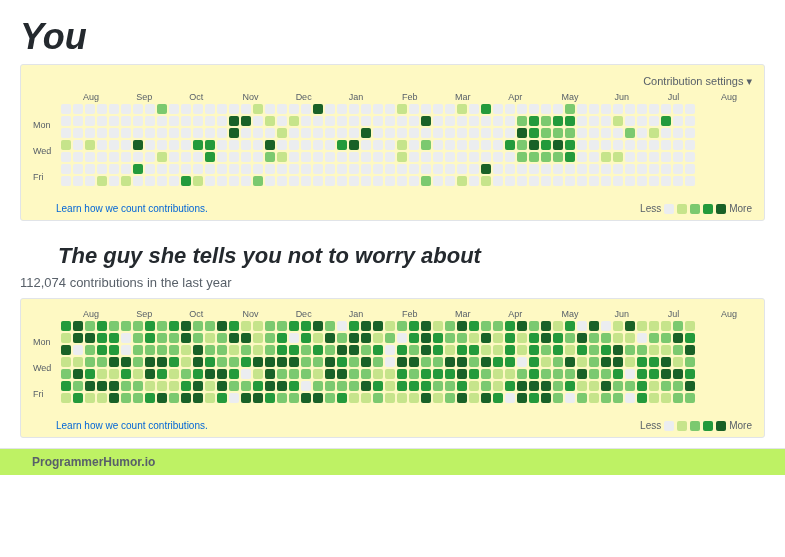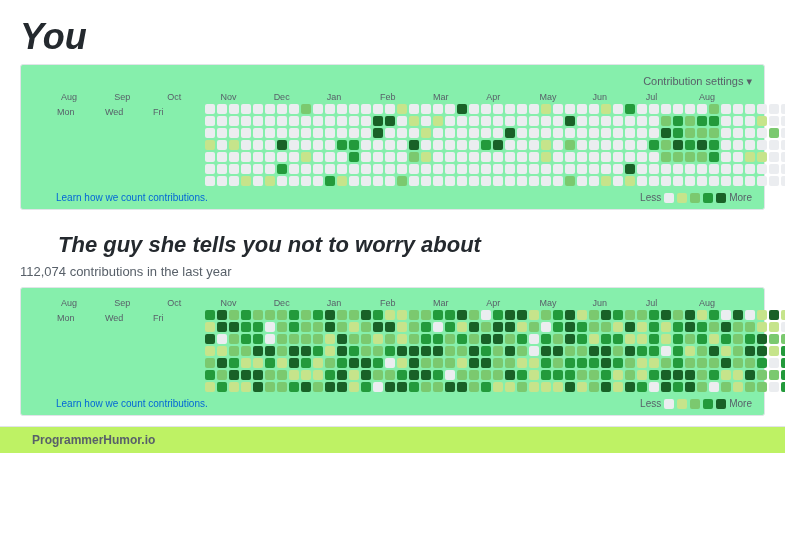--- a/index.html
+++ b/index.html
@@ -26,21 +26,21 @@
       font-size: 13px;
       color: #586069;
       margin-bottom: 8px;
     }
 
     .graph-container {
       border: 1px solid #e1e4e8;
       border-radius: 3px;
       padding: 10px 12px 6px 12px;
       position: relative;
-      background: #86efac;
+      background: #fef9c3;
     }
 
     .graph-header {
       display: flex;
       justify-content: flex-end;
       margin-bottom: 4px;
     }
 
     .contribution-settings-btn {
       font-size: 11px;
@@ -57,30 +57,31 @@
       display: flex;
       margin-left: 28px;
       margin-bottom: 2px;
     }
 
     .month-label {
       font-size: 9px;
       color: #586069;
       flex: 1;
       text-align: left;
+      margin-left: 22px;
     }
 
     .graph-body {
       display: flex;
       align-items: flex-start;
     }
 
     .day-labels {
       display: flex;
-      flex-direction: row;
+      flex-direction: column;
       margin-right: 4px;
       padding-top: 2px;
     }
 
     .day-label {
       font-size: 9px;
       color: #586069;
       height: 13px;
       line-height: 13px;
       width: 24px;

